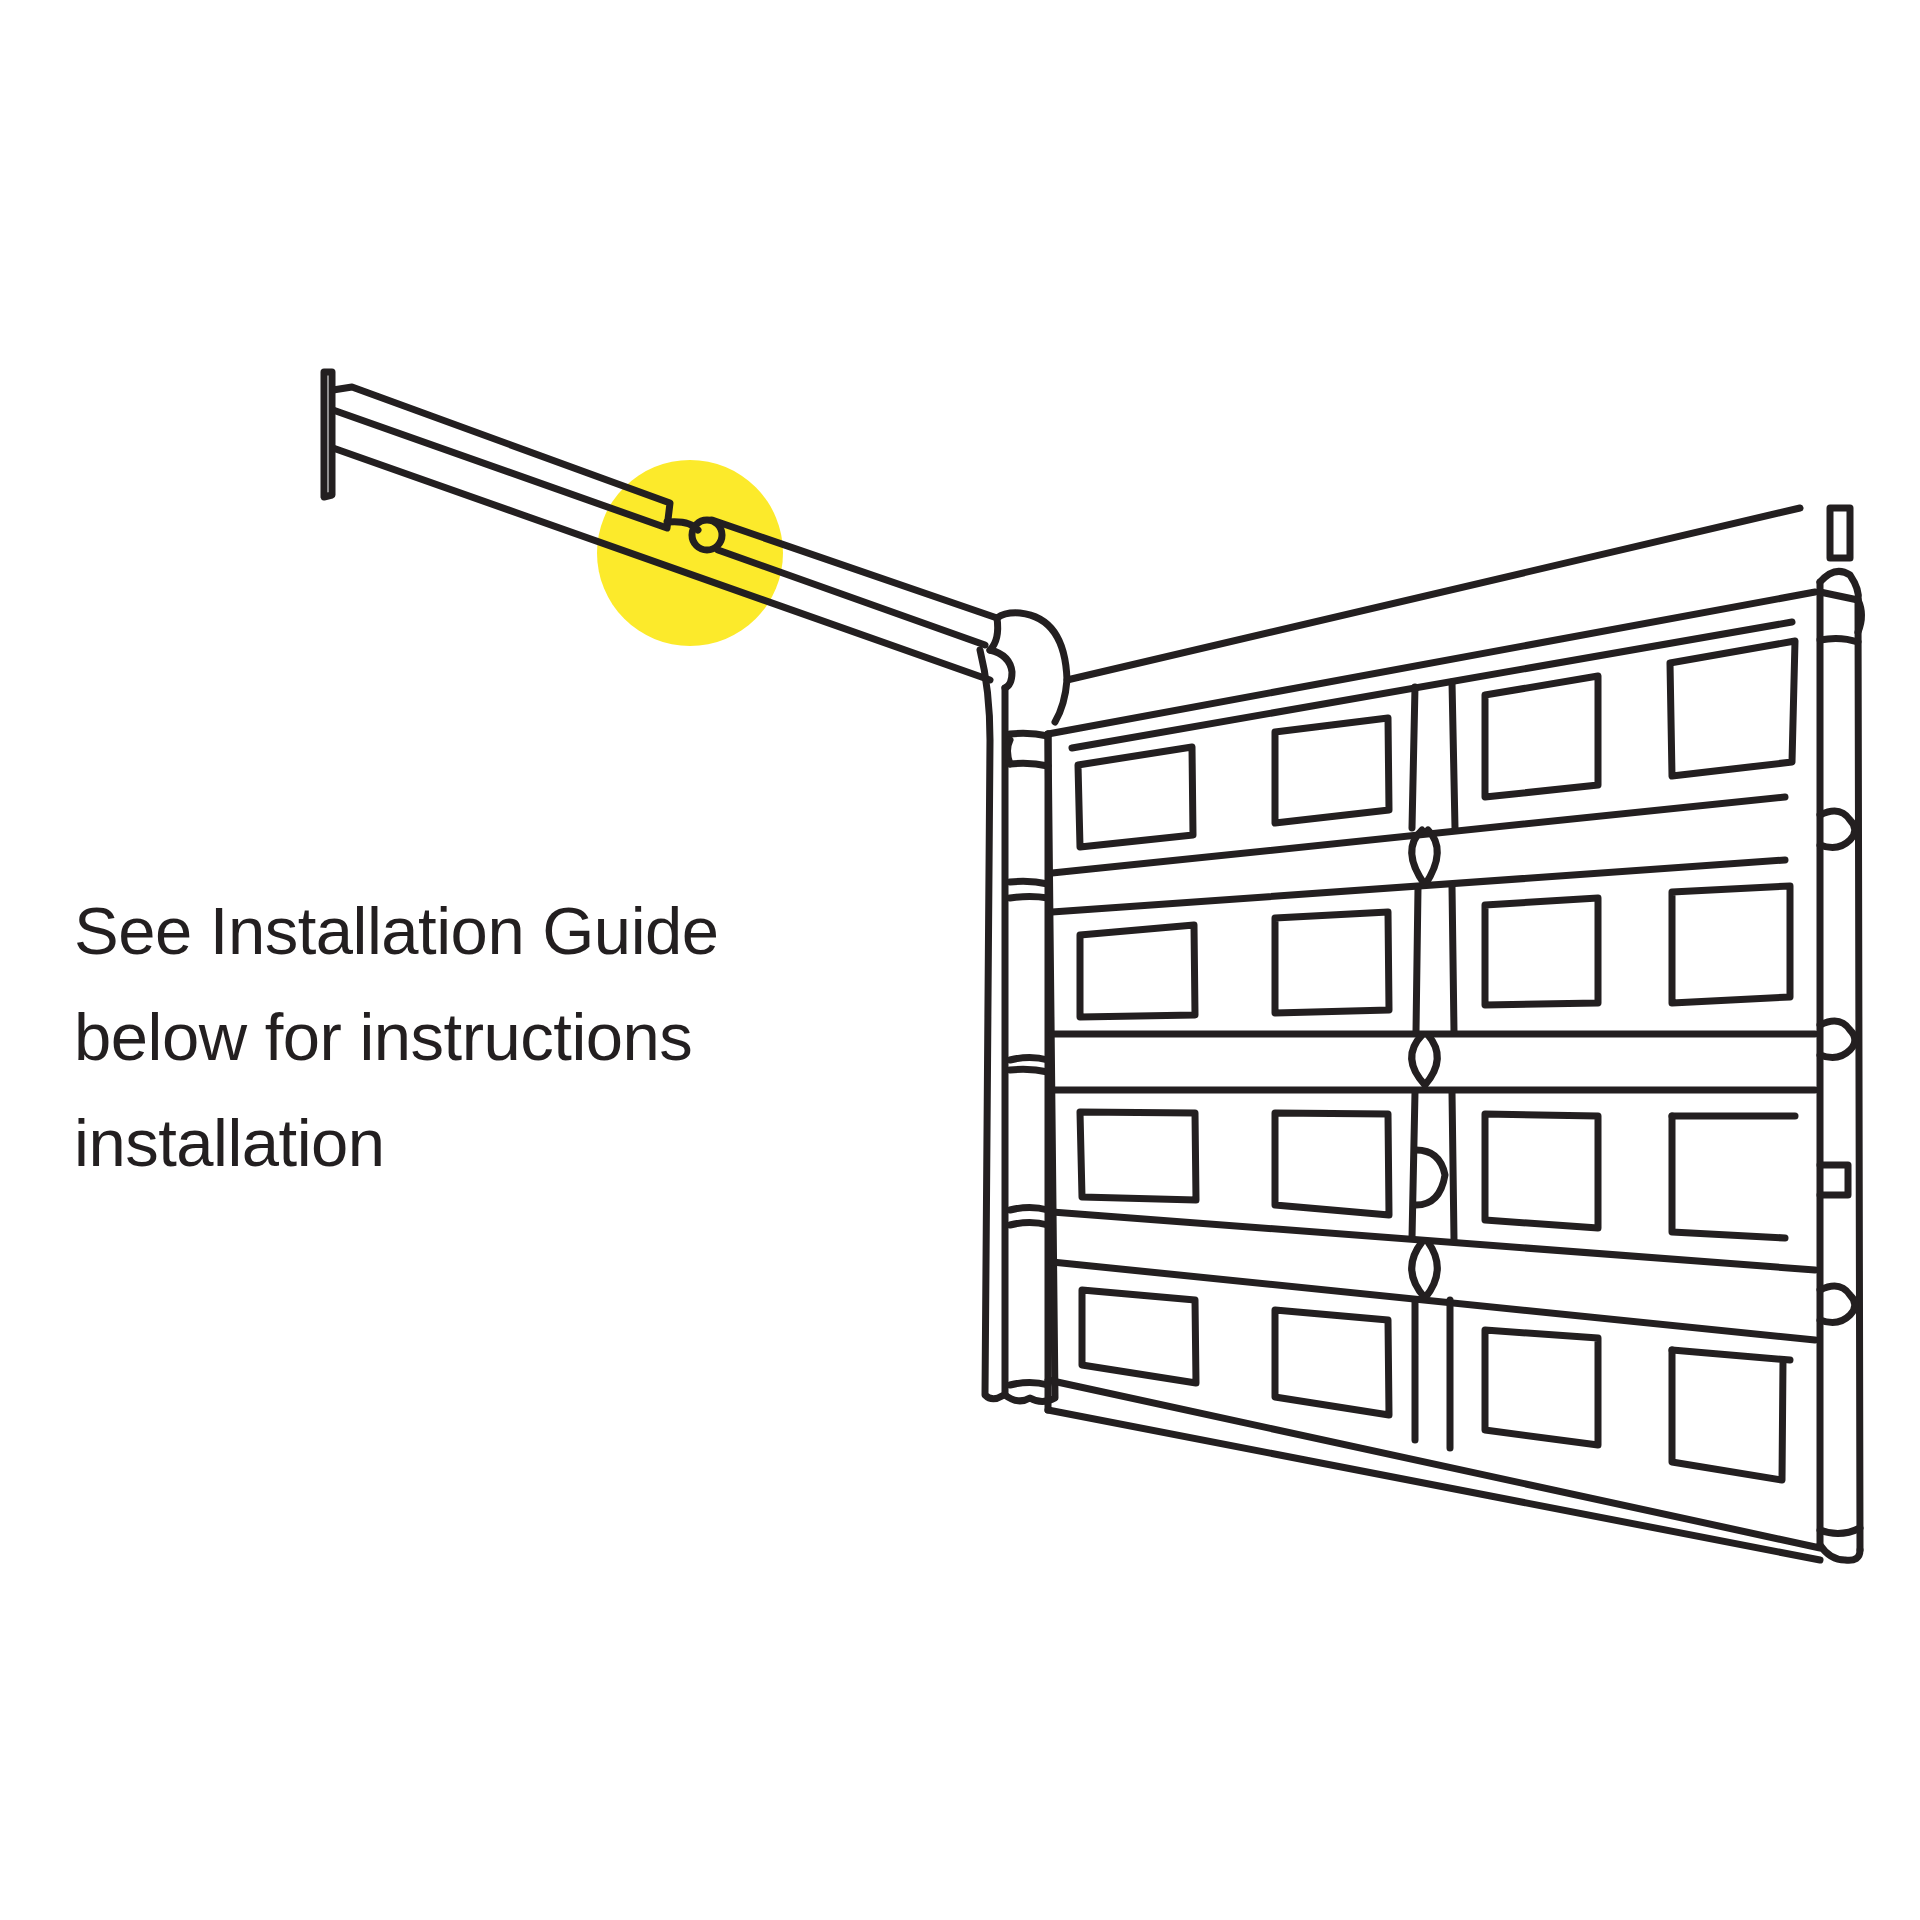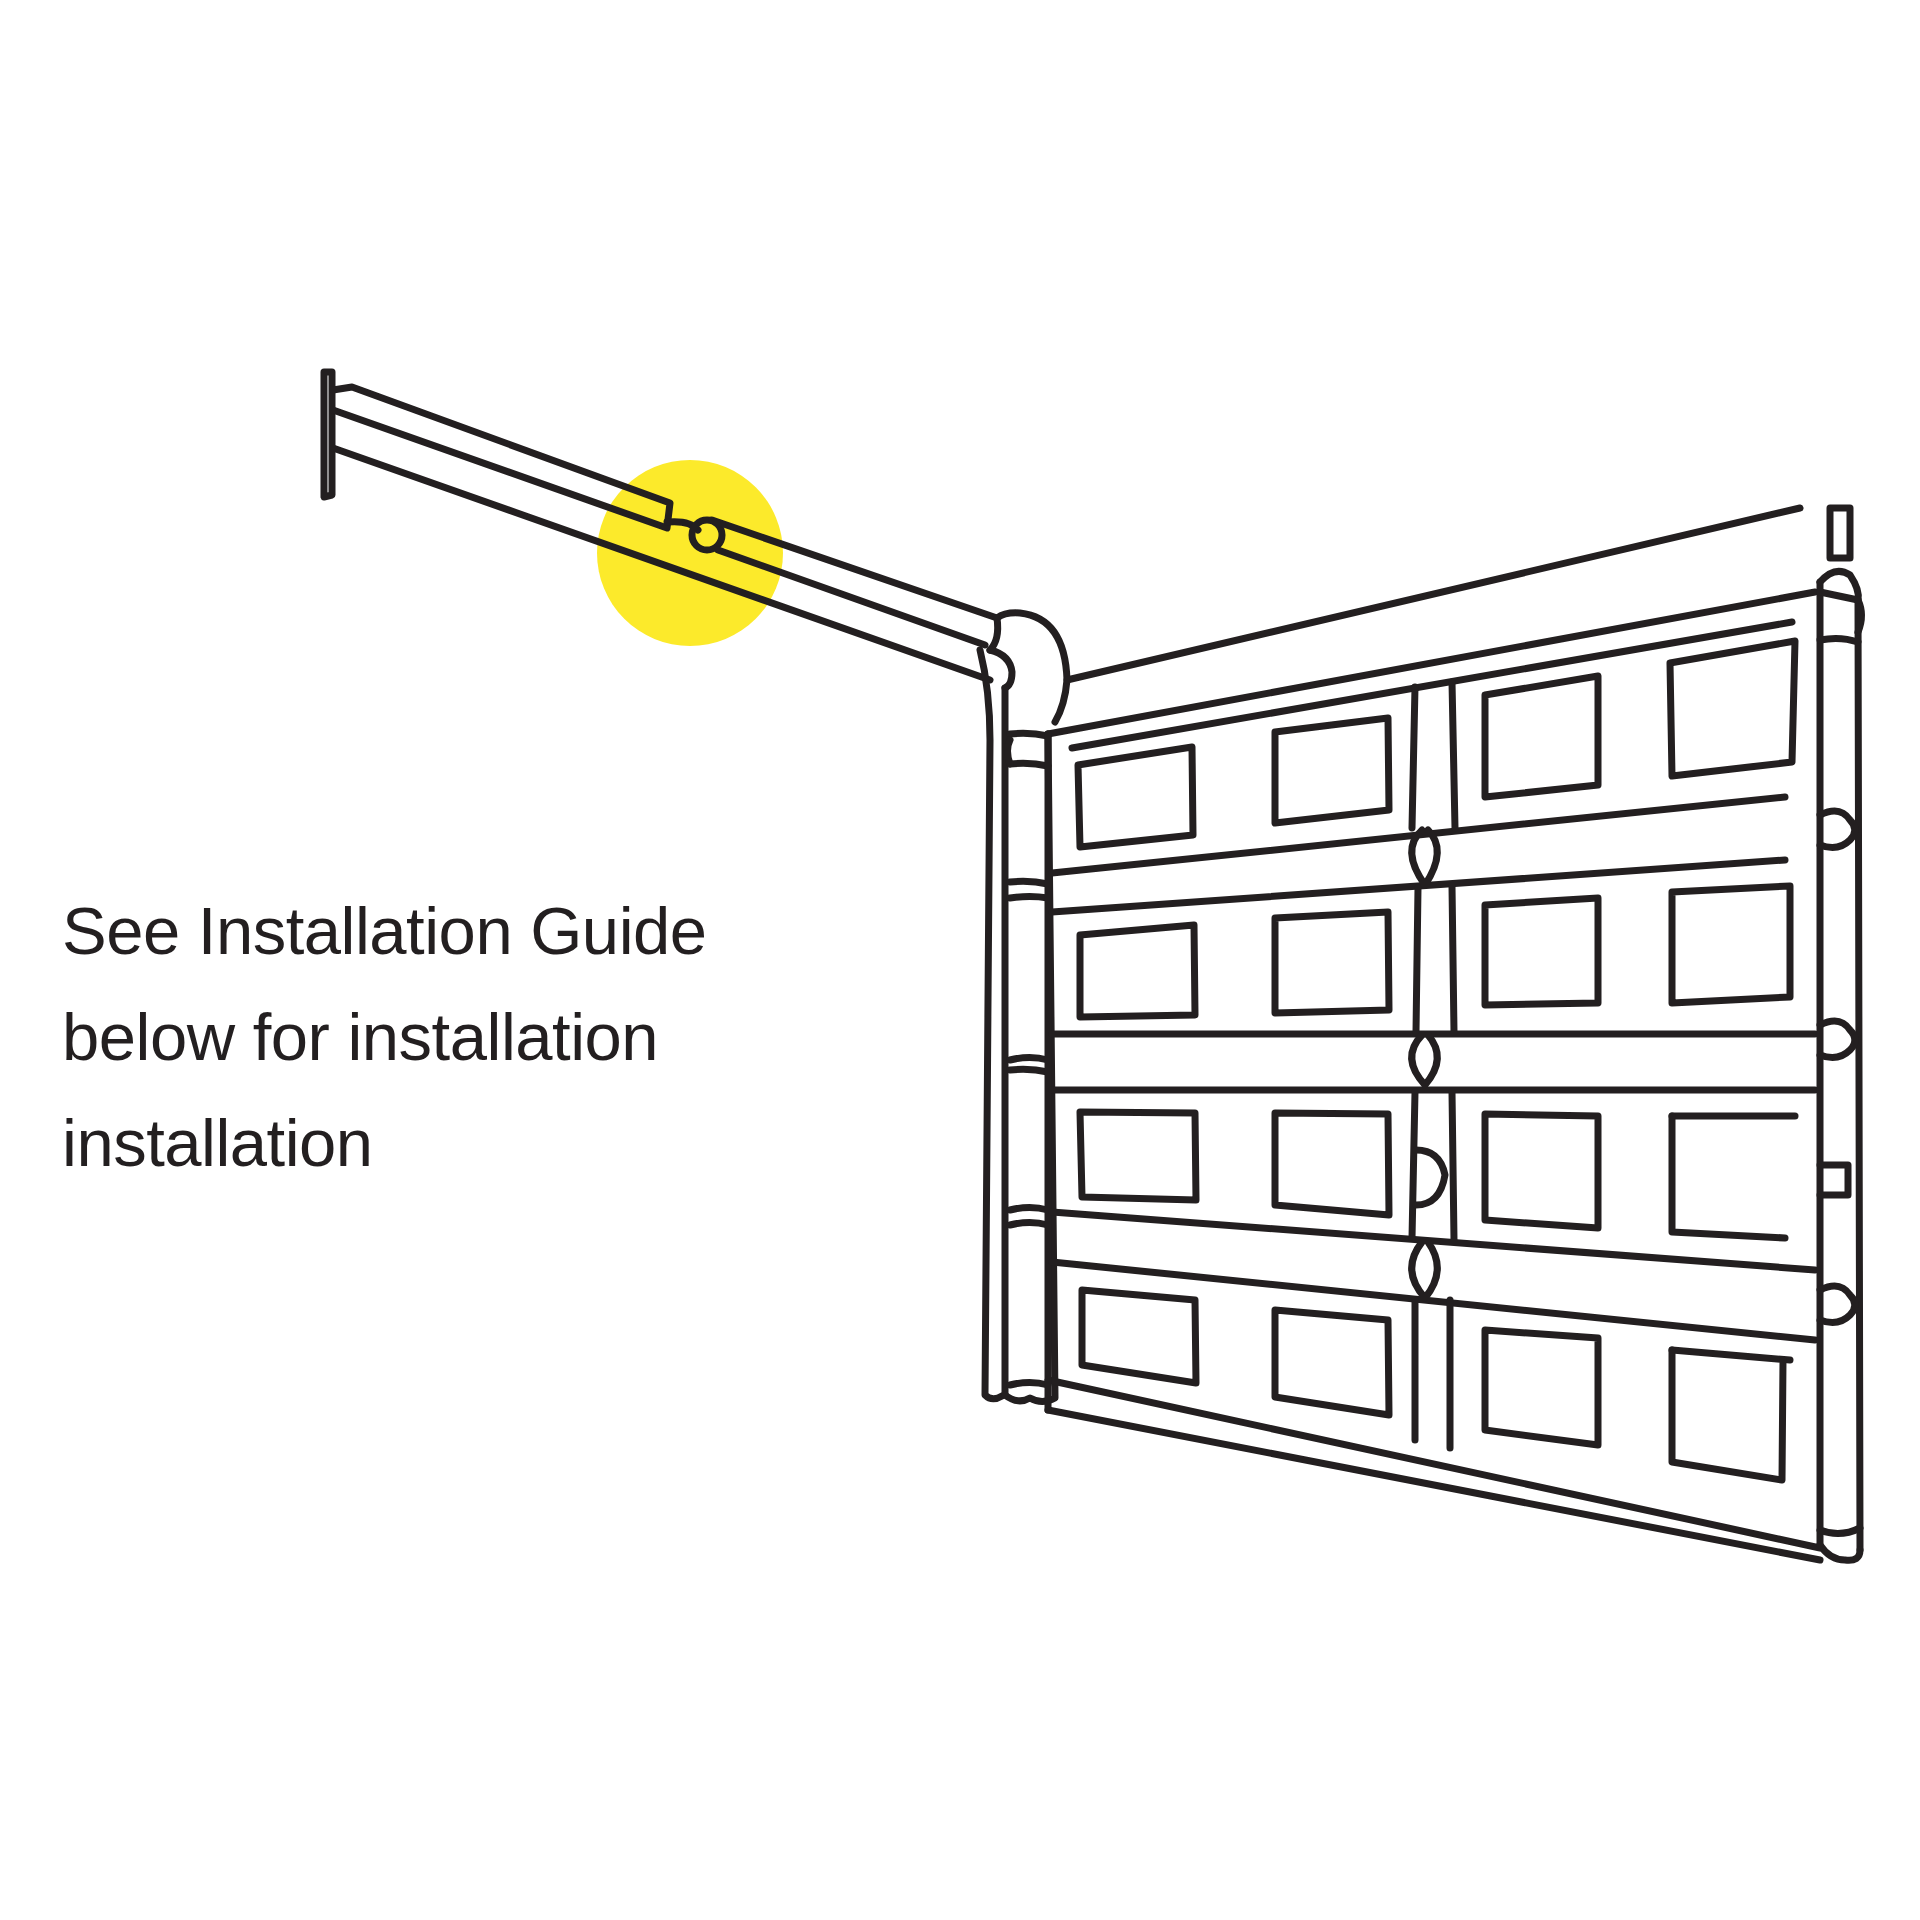--- a/index.html
+++ b/index.html
@@ -4,21 +4,21 @@
   <style>
     html, body { margin: 0; padding: 0; background: #ffffff; }
     body { width: 1920px; height: 1920px; position: relative; overflow: hidden; }
     .canvas { position: absolute; left: 0; top: 0; width: 1920px; height: 1920px; }
     .caption {
       position: absolute; left: 62px; top: 878px; width: 820px;
       font-family: "Liberation Sans", "DejaVu Sans", sans-serif;
       font-size: 67px; line-height: 106px; color: #231f20;
       letter-spacing: -0.5px;
     }
-    .caption div { white-space: nowrap; }
+    .caption div { white-space: nowrap; margin-left: 12px; }
     svg .ln { fill: none; stroke: #231f20; stroke-width: 7; stroke-linecap: round; stroke-linejoin: round; }
   </style>
 </head>
 <body>
 
 <div class="canvas">
 <svg width="1920" height="1920" viewBox="0 0 1920 1920">
 
   <circle cx="690" cy="553" r="93" fill="#fcea2b"></circle>
 
@@ -124,15 +124,15 @@
     <path d="M1275 1310 L1388 1320 L1389 1415 L1275 1397 Z"></path>
     <path d="M1485 1330 L1598 1338 L1598 1445 L1485 1430 Z"></path>
     <path d="M1672 1350 L1790 1360"></path>
     <path d="M1672 1350 L1672 1462 L1782 1480 L1783 1360"></path>
   </g>
 </svg>
 </div>
 
 <div class="caption">
   <div>See Installation Guide</div>
-  <div>below for installation</div>
+  <div>below for instructions</div>
   <div>installation</div>
 </div>
 
 </body></html>

